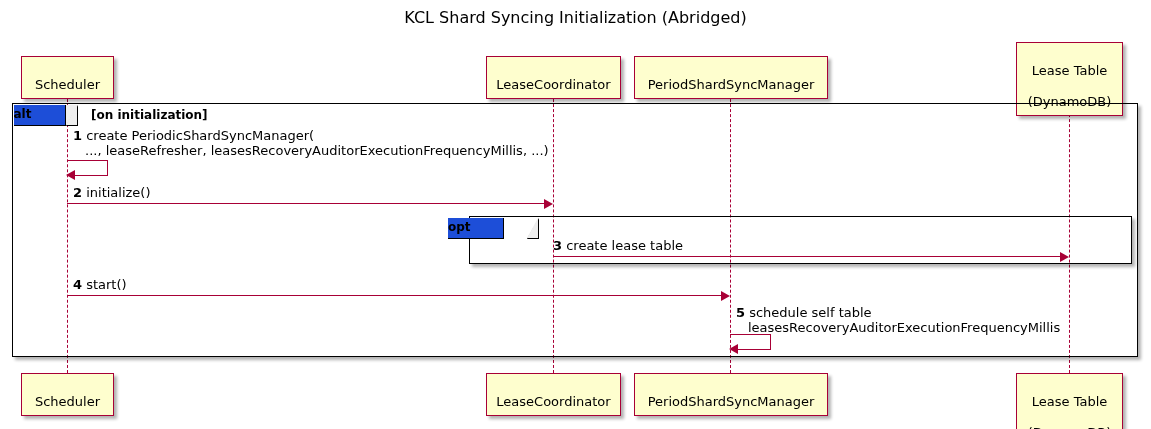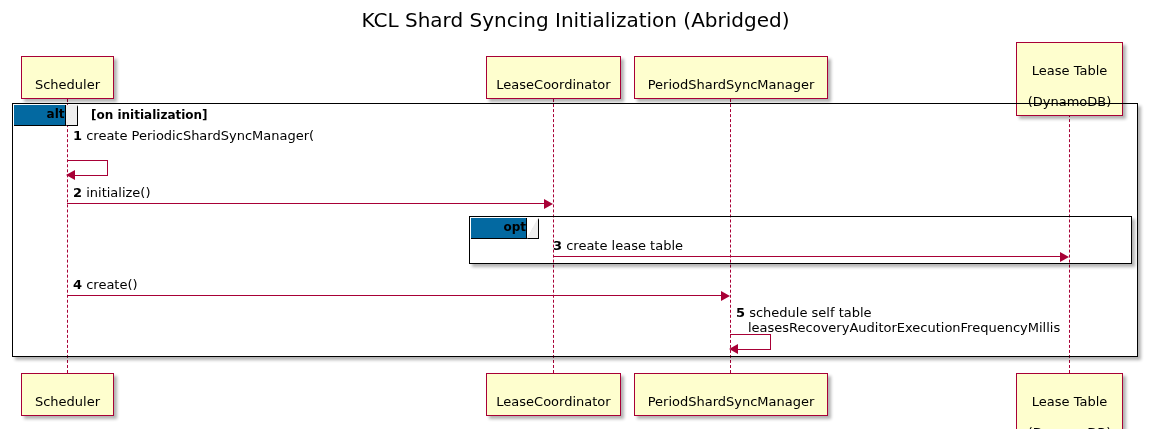--- a/index.html
+++ b/index.html
@@ -19,21 +19,21 @@
     overflow: hidden;
   }
 
   
   .diagram-title {
     position: absolute;
     left: 0;
     top: 8px;
     width: 1151px;
     text-align: center;
-    font-size: 20px;
+    font-size: 16px;
     color: #000000;
     white-space: nowrap;
   }
 
   
   .participant {
     position: absolute;
     box-sizing: border-box;
     background: #FEFECE;
     border: 1.5px solid #A80036;
@@ -58,27 +58,27 @@
   .frame {
     position: absolute;
     box-sizing: border-box;
     border: 1.5px solid #000000;
     background: transparent;
     box-shadow: 3px 3px 3px rgba(0,0,0,0.30);
   }
   .frame-tab {
     position: absolute;
     box-sizing: border-box;
-    background: #0369a1;
+    background: #1d4ed8;
     border-right: 1.5px solid #000000;
     border-bottom: 1.5px solid #000000;
     font-size: 12px;
     font-weight: bold;
     color: #000000;
-    text-align: right;
+    text-align: left;
     line-height: 19px;
     height: 21px;
   }
   .frame-tab-notch {
     position: absolute;
     width: 0;
     height: 0;
     border-style: solid;
   }
   .frame-label {
@@ -159,48 +159,49 @@
   <div class="frame-tab" style="left:13.5px; top:104.5px; width:52px;">
     <span>alt</span>
   </div>
   <div class="frame-tab-notch" style="left:65.5px; top:104.5px; border-width:0 0 21px 12px; border-color:transparent transparent transparent #EEEEEE;"></div>
   <div style="position:absolute; left:65.5px; top:104.5px; width:0; height:0; border-style:solid; border-width:0 0 21.5px 12.5px; border-color:transparent transparent #000000 transparent; transform:none;"></div>
   <div style="position:absolute; left:65.5px; top:104.5px; width:0; height:0; border-style:solid; border-width:0 0 20px 11px; border-color:transparent transparent #EEEEEE transparent;"></div>
   <div class="frame-label" style="left:91px; top:108px;text-align:center;">[on initialization]</div>
 
   <div class="msg-text" style="left:73px; top:128px;">
     <span class="msg-num">1</span><span>&nbsp;</span><span>create PeriodicShardSyncManager(</span>
+    <span class="msg-body-indent">..., leaseRefresher, leasesRecoveryAuditorExecutionFrequencyMillis, ...)</span>
   </div>
 
   <div class="msg-line" style="left:67px; top:160px; width:41px;"></div>
   <div class="msg-vline" style="left:107px; top:160px; height:15px;"></div>
   <div class="msg-line" style="left:74px; top:174.5px; width:34px;"></div>
   <div class="arrow-left" style="left:66px; top:170px;"></div>
 
   <div class="msg-text" style="left:73px; top:185px;">
     <span class="msg-num">2</span><span>&nbsp;</span><span>initialize()</span>
   </div>
   <div class="msg-line" style="left:67px; top:203px; width:478px;"></div>
   <div class="arrow-right" style="left:544px; top:198.5px;"></div>
 
   <div class="frame" style="left:469px; top:216px; width:663px; height:48px;"></div>
-  <div class="frame-tab" style="left:471px; top:217.5px; width:56px;">
+  <div class="frame-tab" style="left:448px; top:217.5px; width:56px;">
     <span>opt</span>
   </div>
   <div style="position:absolute; left:526.5px; top:217.5px; width:0; height:0; border-style:solid; border-width:0 0 21.5px 12.5px; border-color:transparent transparent #000000 transparent;"></div>
   <div style="position:absolute; left:526.5px; top:217.5px; width:0; height:0; border-style:solid; border-width:0 0 20px 11px; border-color:transparent transparent #EEEEEE transparent;"></div>
 
   <div class="msg-text" style="left:553px; top:238px;">
     <span class="msg-num">3</span><span>&nbsp;</span><span>create lease table</span>
   </div>
   <div class="msg-line" style="left:553px; top:256px; width:508px;"></div>
   <div class="arrow-right" style="left:1060px; top:251.5px;"></div>
 
   <div class="msg-text" style="left:73px; top:277px;">
-    <span class="msg-num">4</span><span>&nbsp;</span><span>create()</span>
+    <span class="msg-num">4</span><span>&nbsp;</span><span>start()</span>
   </div>
   <div class="msg-line" style="left:67px; top:295px; width:655px;"></div>
   <div class="arrow-right" style="left:721px; top:290.5px;"></div>
 
   <div class="msg-text" style="left:736px; top:305px;">
     <span class="msg-num">5</span><span>&nbsp;</span><span>schedule self table</span>
     <span class="msg-body-indent">leasesRecoveryAuditorExecutionFrequencyMillis</span>
   </div>
   <div class="msg-line" style="left:730px; top:334px; width:41px;"></div>
   <div class="msg-vline" style="left:770px; top:334px; height:15px;"></div>

